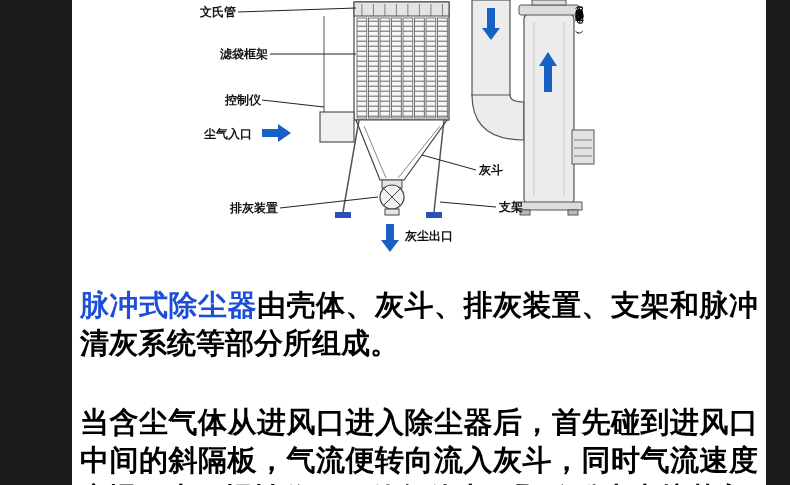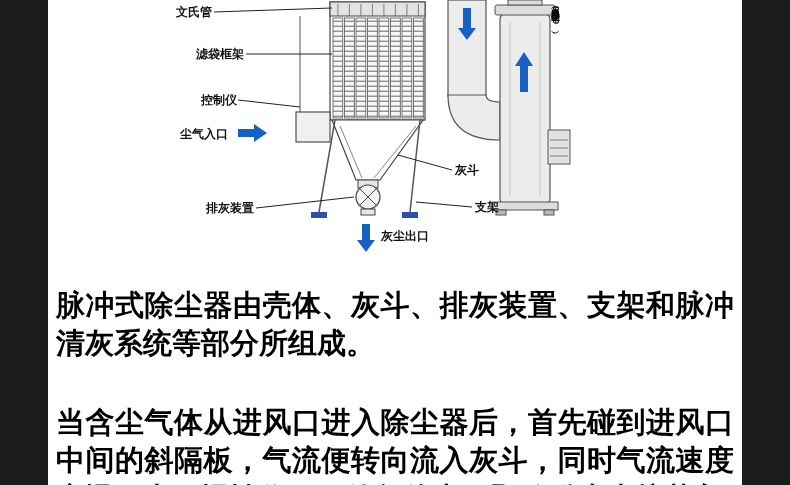--- a/index.html
+++ b/index.html
@@ -3,21 +3,21 @@
 <meta charset="utf-8">
 <style>
   html, body { margin: 0; padding: 0; }
   body {
     width: 790px; height: 485px;
     background: #1b1b1b;
     overflow: hidden;
     font-family: "Liberation Sans", "DejaVu Sans", sans-serif;
   }
   .content {
-    margin-left: 48px;
+    margin-left: 72px;
     width: 694px; height: 485px;
     background: #ffffff;
     overflow: hidden;
   }
   .diagram {
     position: relative;
     width: 694px; height: 272px;
     background: #ffffff;
   }
   .diagram svg { position: absolute; left: 0; top: 0; }
@@ -28,21 +28,21 @@
     line-height: 1.05; letter-spacing: 0.5px;
   }
   .textblock {
     padding: 14px 8px 0 8px;
     font-size: 29px; font-weight: bold; color: #000;
     line-height: 1.32;
     text-align: justify;
   }
   .textblock p { margin: 0; }
   .textblock p + p { margin-top: 40px; }
-  .hl { color: #000000; }
+  .hl { color: #1d4ed8; }
   svg text {
     font-family: "Liberation Sans", "DejaVu Sans", sans-serif;
     font-size: 12px; font-weight: bold; fill: #111;
   }
   svg .leader { stroke: #222; stroke-width: 1; }
   svg .thin { stroke: #666; stroke-width: 0.8; }
 </style>
 </head>
 <body>
 

